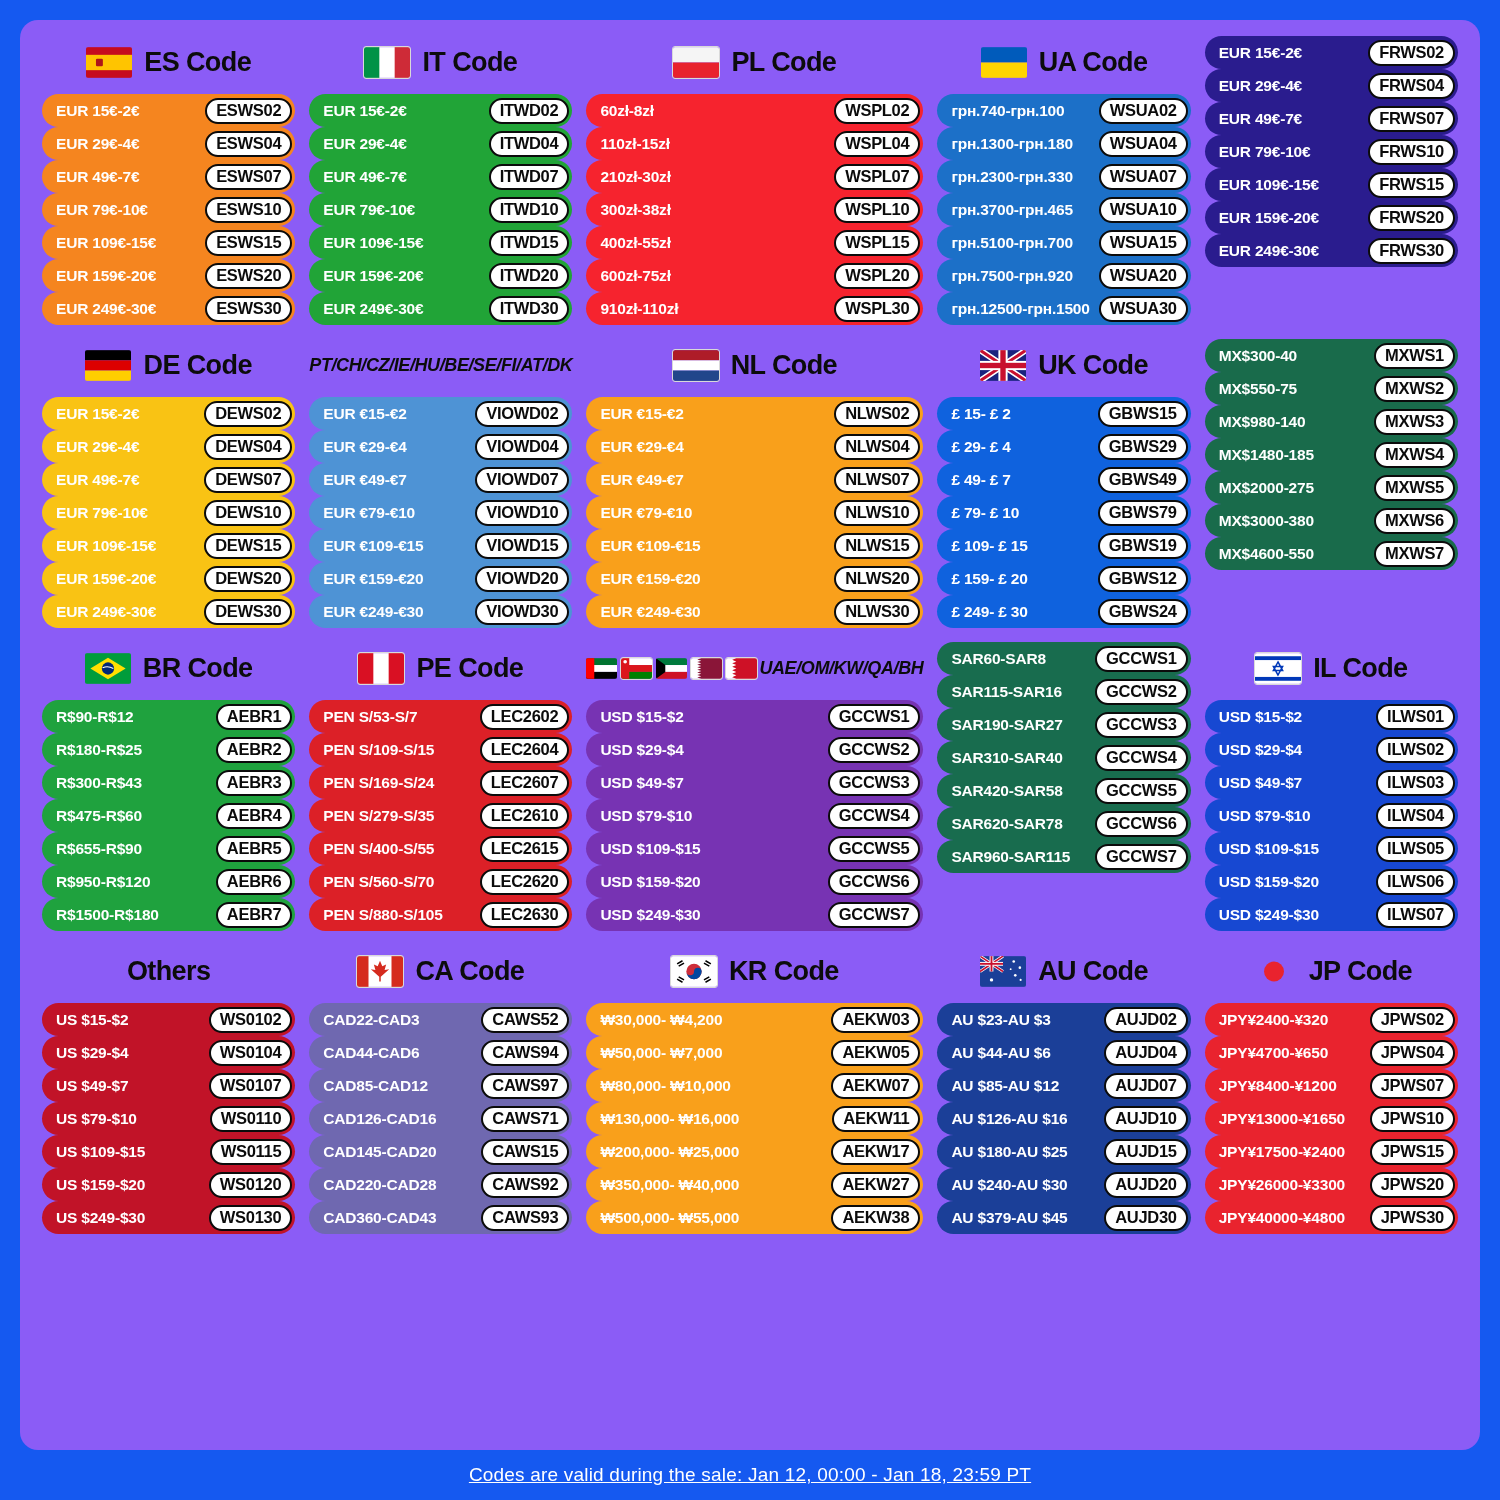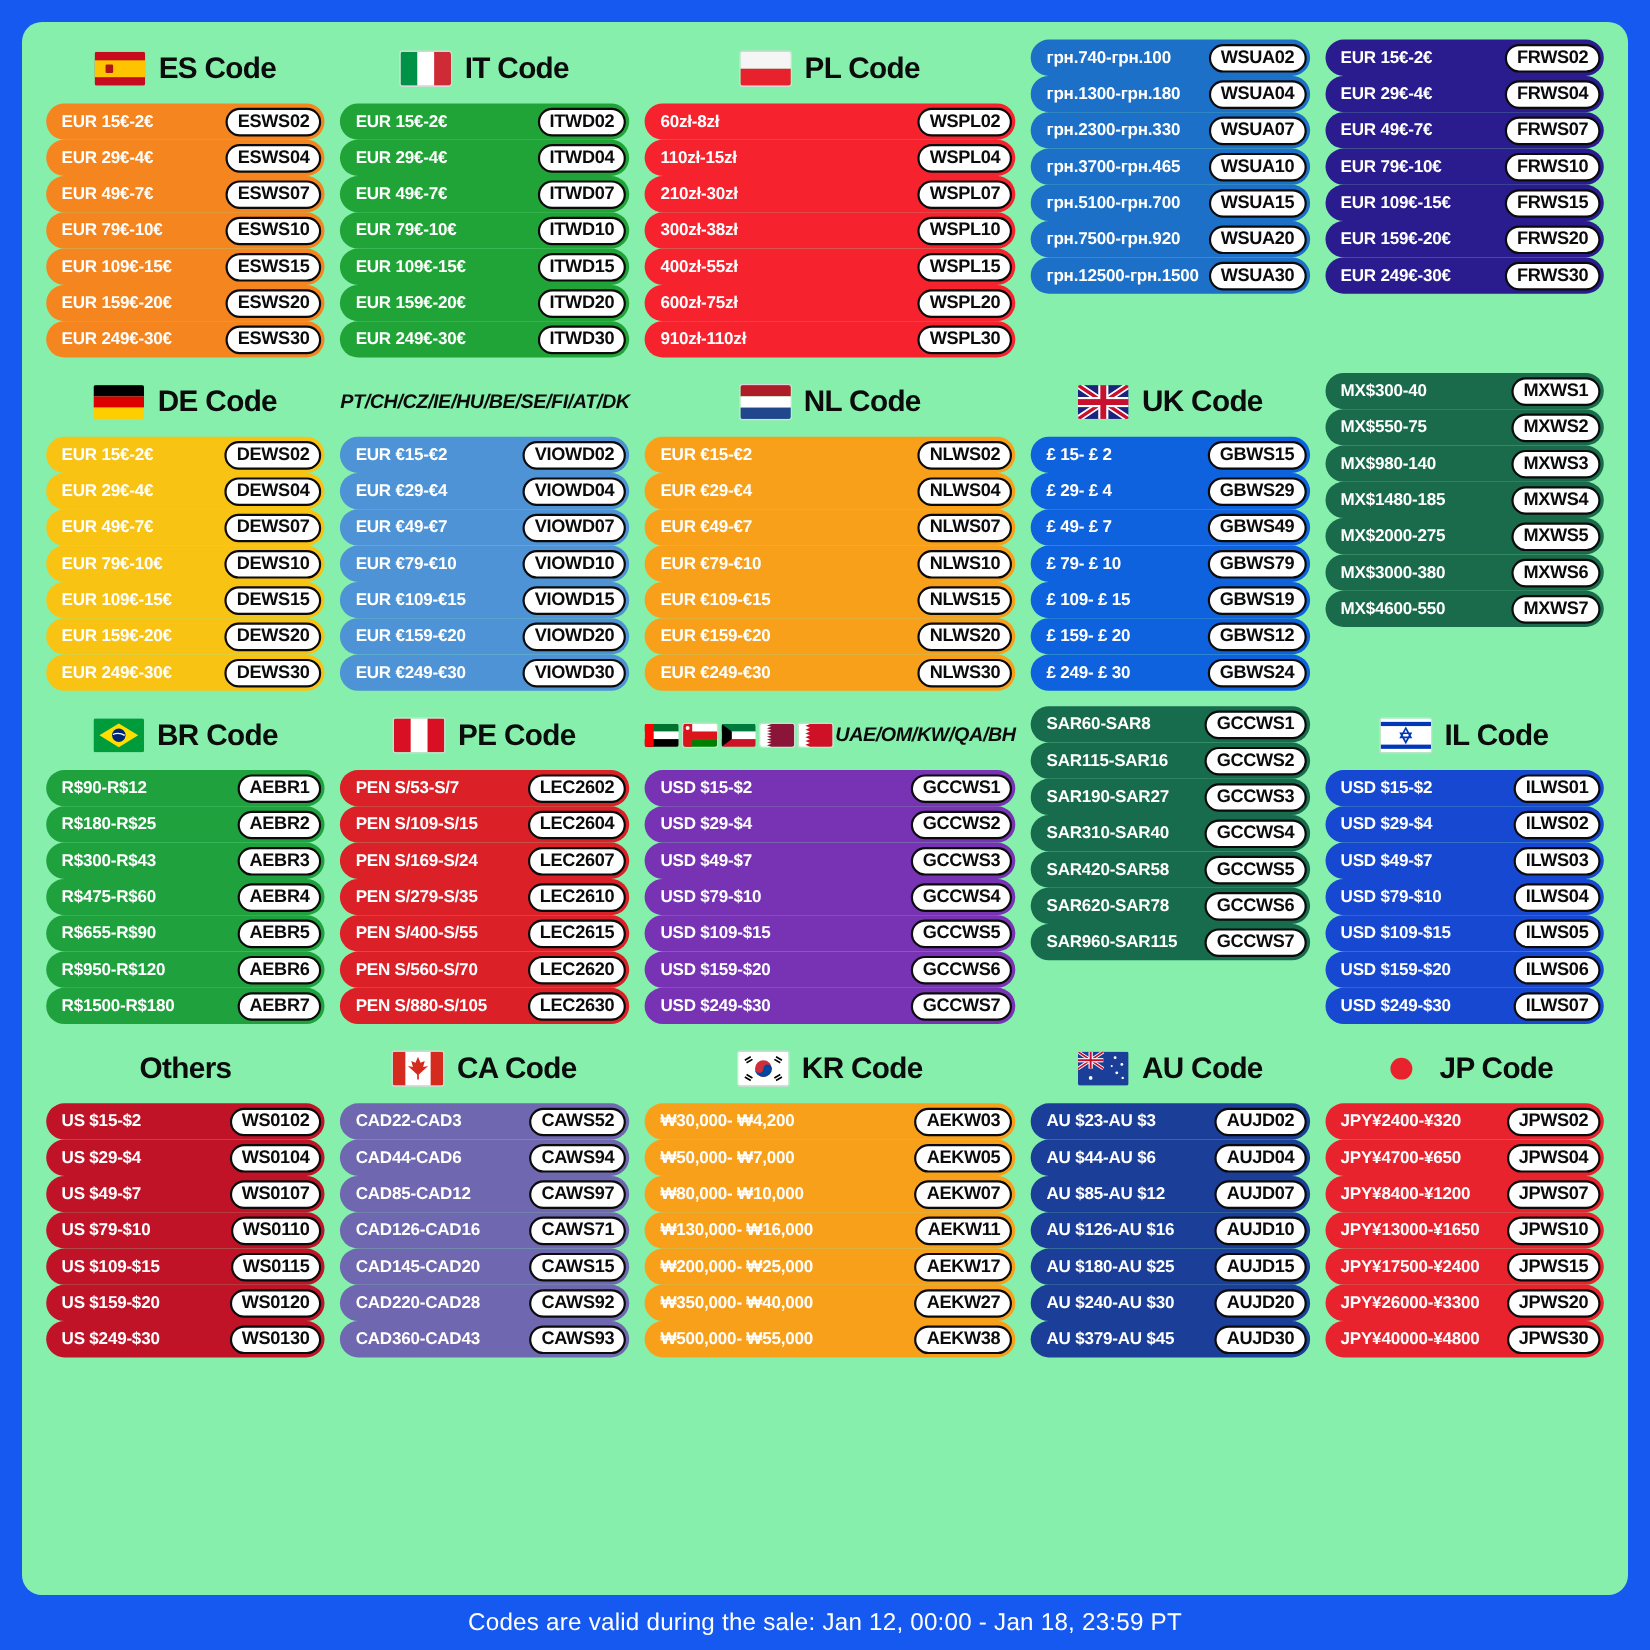--- a/index.html
+++ b/index.html
@@ -1,38 +1,38 @@
 <!DOCTYPE html>
 <html><head>
 <meta charset="utf-8">
 <style>
   html,body{margin:0;padding:0;width:1500px;height:1500px;background:#1559F0;
     font-family:"Liberation Sans","DejaVu Sans",sans-serif;overflow:hidden;position:relative;}
-  #panel{position:absolute;left:20px;top:20px;right:20px;bottom:50px;background:#86efac;
+  #panel{position:absolute;left:20px;top:20px;right:20px;bottom:50px;background:#8b5cf6;
     border-radius:18px;padding:16px 22px 0;box-sizing:border-box;}
   #grid{display:grid;grid-template-columns:repeat(5,1fr);column-gap:14px;row-gap:14px;}
   .country{display:flex;flex-direction:column;}
   .head{height:52px;display:flex;align-items:center;justify-content:center;gap:12px;margin-bottom:6px;}
   .head.stacked{flex-direction:row;gap:2px;}
   .flags{display:flex;gap:4px;align-items:center;}
   .flag{display:inline-flex;width:46px;height:31px;}
   .flag svg{width:100%;height:100%;border-radius:2px;}
   .flag.bordered svg{outline:1px solid #d9d9d9;}
   .flag.mini{width:31px;height:21px;}
   .head-label{font-size:27px;font-weight:800;color:#0c0c0c;letter-spacing:-0.6px;white-space:nowrap;}
   .head-label.small{font-size:18px;letter-spacing:-0.4px;font-style:italic;}
   .rows{display:flex;flex-direction:column;gap:0;}
   .coupon{height:33px;border-radius:17px;background:var(--c,#999);display:flex;align-items:center;
     justify-content:space-between;padding:0 3px 0 14px;}
   .range{color:#fff;font-weight:700;font-size:15.5px;letter-spacing:-0.2px;white-space:nowrap;}
   .code{background:#fff;border:2.5px solid #0b0b0b;border-radius:15px;height:26px;min-width:76px;
     display:flex;align-items:center;justify-content:center;padding:0 9px;font-weight:800;
     font-size:16.5px;color:#0b0b0b;letter-spacing:-0.3px;white-space:nowrap;box-sizing:border-box;}
   #footer{position:absolute;left:0;right:0;bottom:0;height:50px;display:flex;align-items:center;
-    justify-content:center;color:#fff;font-size:22px;font-weight:400;letter-spacing:0.2px;}
+    justify-content:center;color:#fff;font-size:19px;font-weight:400;letter-spacing:0.2px;text-decoration:underline;}
 </style>
 </head>
 <body>
 
 <div id="panel">
   <div id="grid">
   <section class="country" style="--c: #F5851F;">
     <div class="head">
       <span class="flags">
             <span class="flag">
@@ -178,20 +178,31 @@
   </div>
 
   <div class="coupon">
     <span class="range">910zł-110zł</span>
     <span class="code">WSPL30</span>
   </div>
 </div>
   </section>
 
   <section class="country" style="--c: #1C70C8;">
+    <div class="head">
+      <span class="flags">
+            <span class="flag">
+              <svg viewBox="0 0 60 40">
+                <rect width="60" height="20" fill="#005BBB"></rect>
+                <rect y="20" width="60" height="20" fill="#FFD500"></rect>
+              </svg>
+            </span>
+          </span>
+      <span class="head-label">UA Code</span>
+    </div>
     <div class="rows">
   <div class="coupon">
     <span class="range">грн.740-грн.100</span>
     <span class="code">WSUA02</span>
   </div>
 
   <div class="coupon">
     <span class="range">грн.1300-грн.180</span>
     <span class="code">WSUA04</span>
   </div>

